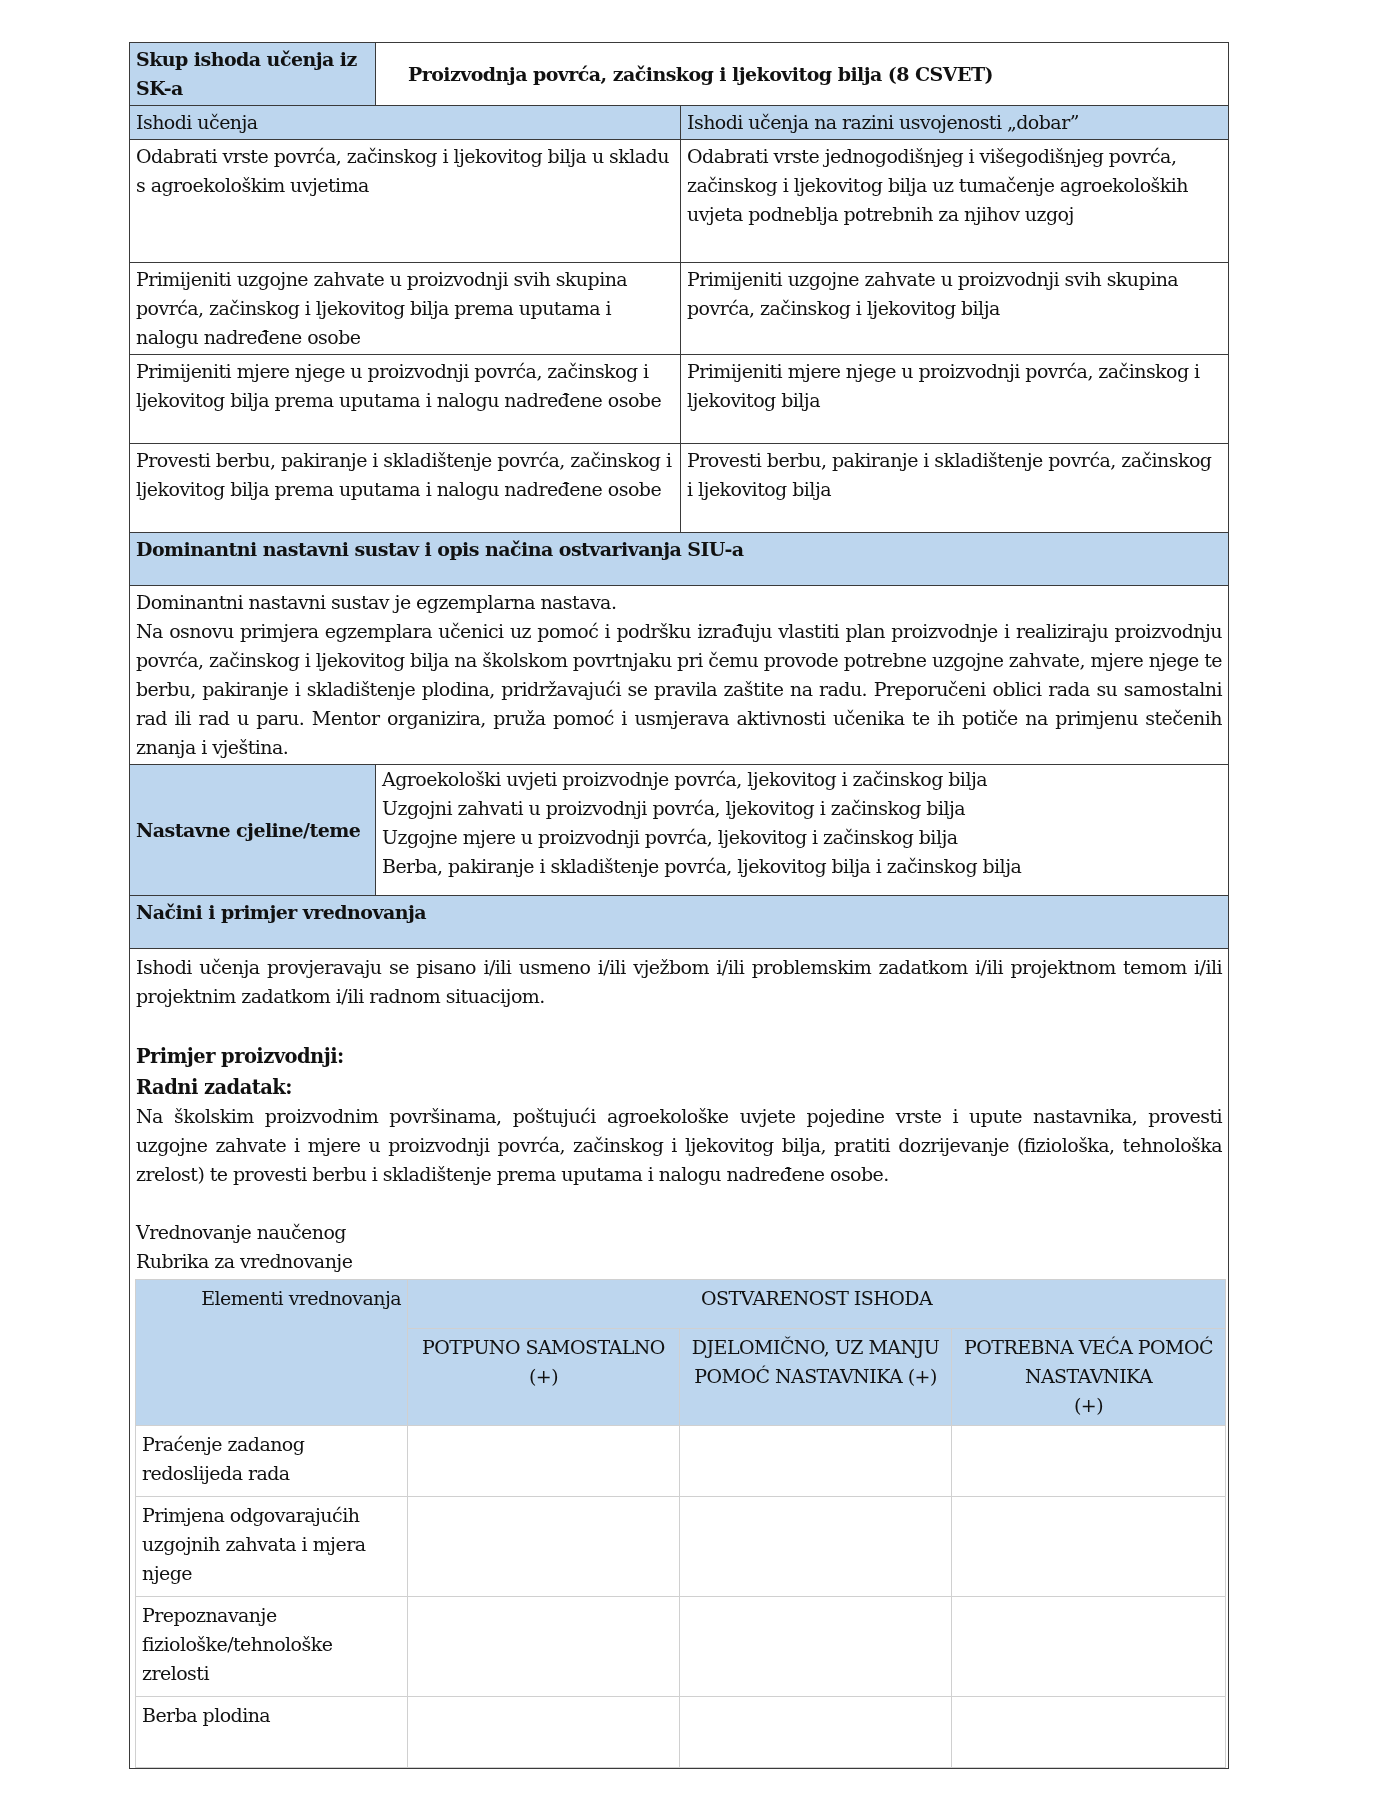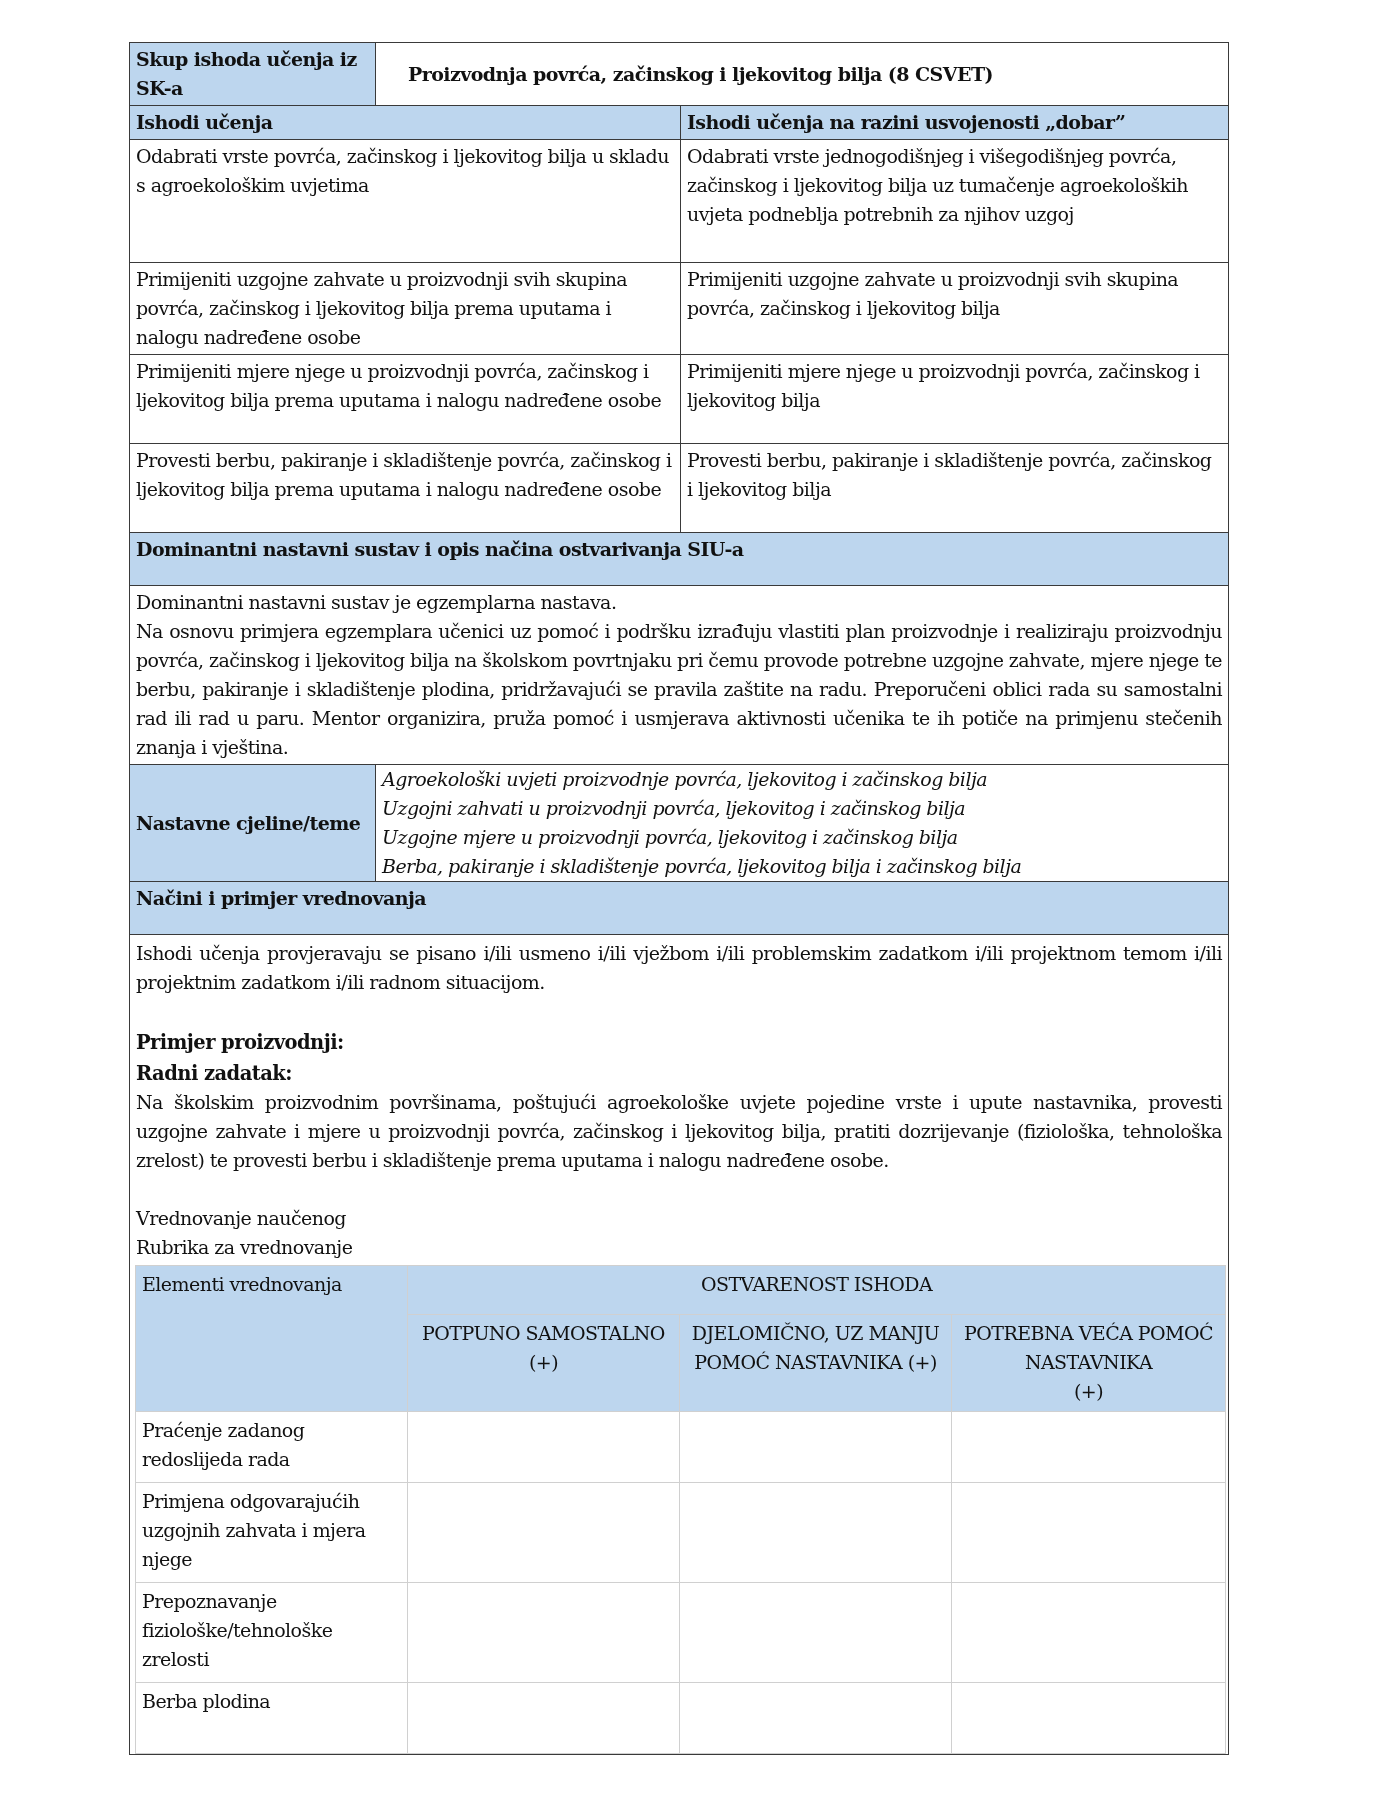--- a/index.html
+++ b/index.html
@@ -28,21 +28,21 @@
     }
     table.main td {
       border: 1.5px solid #3a3a3a;
       vertical-align: top;
       padding: 2px 6px 2px 6px;
       font-size: 19px;
       line-height: 29px;
       letter-spacing: -0.55px;
     }
     .blue { background: #bdd6ee; }
-    .bold { font-weight: bold; }
+    .bold { font-weight: normal; }
     .title-cell { font-weight: bold; font-size: 19.5px; }
     .row-head td { height: 29px; }
     .section-head td {
       height: 48px;
       vertical-align: middle;
       font-weight: bold;
     }
     .justify { text-align: justify; }
     .line { display: block; }
     .gap { display: block; height: 29px; }
@@ -63,21 +63,21 @@
       padding: 4px 6px;
       font-size: 19px;
       line-height: 29px;
       letter-spacing: -0.55px;
       vertical-align: top;
     }
     table.rubric .rh td {
       background: #bdd6ee;
       text-align: center;
     }
-    table.rubric .rh td.elem { text-align: left; }
+    table.rubric .rh td.elem { text-align: right; }
     .r1 td { height: 62px; }
     .r2 td { height: 91px; }
     .r3 td { height: 91px; }
     .r4 td { height: 62px; }
   </style>
 </head>
 <body>
 
 <div class="doc">
   <table class="main">
@@ -120,21 +120,21 @@
     </tr>
     <tr>
       <td colspan="3" class="justify">
         <span class="line">Dominantni nastavni sustav je egzemplarna nastava.</span>
         <span class="line">Na osnovu primjera egzemplara učenici uz pomoć i podršku izrađuju vlastiti plan proizvodnje i realiziraju proizvodnju povrća, začinskog i ljekovitog bilja na školskom povrtnjaku pri čemu provode potrebne uzgojne zahvate, mjere njege te berbu, pakiranje i skladištenje plodina, pridržavajući se pravila zaštite na radu. Preporučeni oblici rada su samostalni rad ili rad u paru. Mentor organizira, pruža pomoć i usmjerava aktivnosti učenika te ih potiče na primjenu stečenih znanja i vještina.</span>
       </td>
     </tr>
 
     <tr>
       <td class="blue themes-label">Nastavne cjeline/teme</td>
-      <td colspan="2" style="padding-top:0;padding-bottom:0;font-style:italic;">
+      <td colspan="2" style="padding-top:0;padding-bottom:14px;">
         <span class="line">Agroekološki uvjeti proizvodnje povrća, ljekovitog i začinskog bilja</span>
         <span class="line">Uzgojni zahvati u proizvodnji povrća, ljekovitog i začinskog bilja</span>
         <span class="line">Uzgojne mjere u proizvodnji povrća, ljekovitog i začinskog bilja</span>
         <span class="line">Berba, pakiranje i skladištenje povrća, ljekovitog bilja i začinskog bilja</span>
       </td>
     </tr>
 
     <tr class="section-head">
       <td colspan="3" class="blue">Načini i primjer vrednovanja</td>
     </tr>

